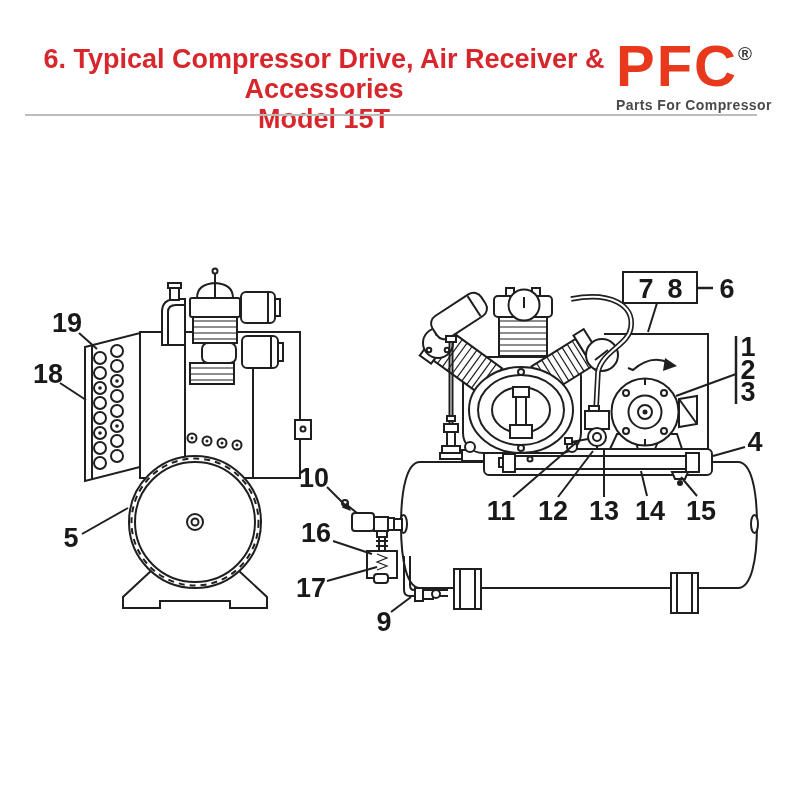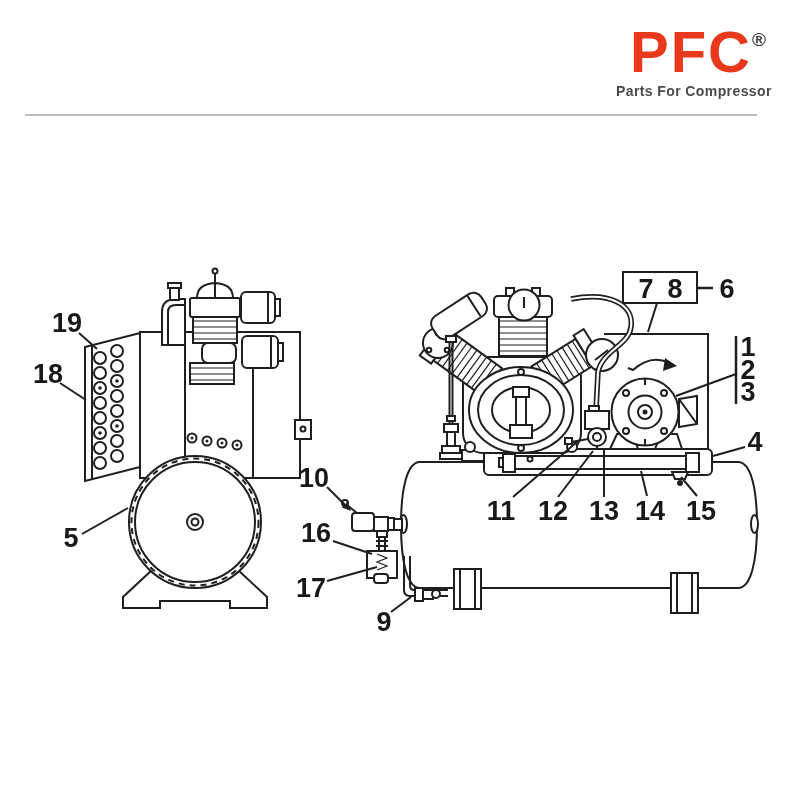--- a/index.html
+++ b/index.html
@@ -2,41 +2,45 @@
 <html><head>
 <meta charset="utf-8">
 <style>
   html,body{margin:0;padding:0;}
   body{width:800px;height:800px;background:#ffffff;position:relative;
        font-family:"Liberation Sans",sans-serif;overflow:hidden;}
   .page{position:absolute;inset:0;background:#fff;}
   
   .title-block{position:absolute;left:0;top:44px;width:648px;text-align:center;
                color:#d7262c;font-weight:bold;line-height:30px;font-size:27px;}
-  .logo-block{position:absolute;right:34px;top:12px;width:150px;text-align:right;}
+  .logo-block{position:absolute;right:34px;top:26px;width:150px;text-align:left;}
   .logo-row{color:#e8391d;font-weight:bold;font-size:58px;line-height:56px;
             letter-spacing:2px;white-space:nowrap;}
   .logo-row .reg{font-size:19px;vertical-align:26px;letter-spacing:0;color:#3c3c3c;}
   .logo-tagline{color:#4a4a4c;font-weight:bold;font-size:14px;letter-spacing:.4px;
                 margin-top:3px;white-space:nowrap;}
   .header-divider{position:absolute;left:25px;right:43px;top:114px;height:2px;
                   background:#bcbcbc;}
   
   svg.diagram{position:absolute;left:0;top:0;}
   svg .ln{stroke:#1f1f1f;fill:none;stroke-width:2;}
   svg .fw{stroke:#1f1f1f;fill:#ffffff;stroke-width:2;}
   svg .fin{stroke:#1f1f1f;stroke-width:1.2;fill:none;}
   svg .callout{font-family:"Liberation Sans",sans-serif;font-weight:bold;
                font-size:27px;fill:#191919;text-anchor:middle;}
 </style>
 </head>
 <body>
 
 <div class="page">
 
+  <div class="title-block">
+    <div>6. Typical Compressor Drive, Air Receiver &amp; Accessories</div>
+    <div>Model 15T</div>
+  </div>
 
   <div class="logo-block">
     <div class="logo-row">
       <span>PFC</span><span class="reg">®</span>
     </div>
     <div class="logo-tagline">Parts For Compressor</div>
   </div>
 
   <div class="header-divider"></div>
 

